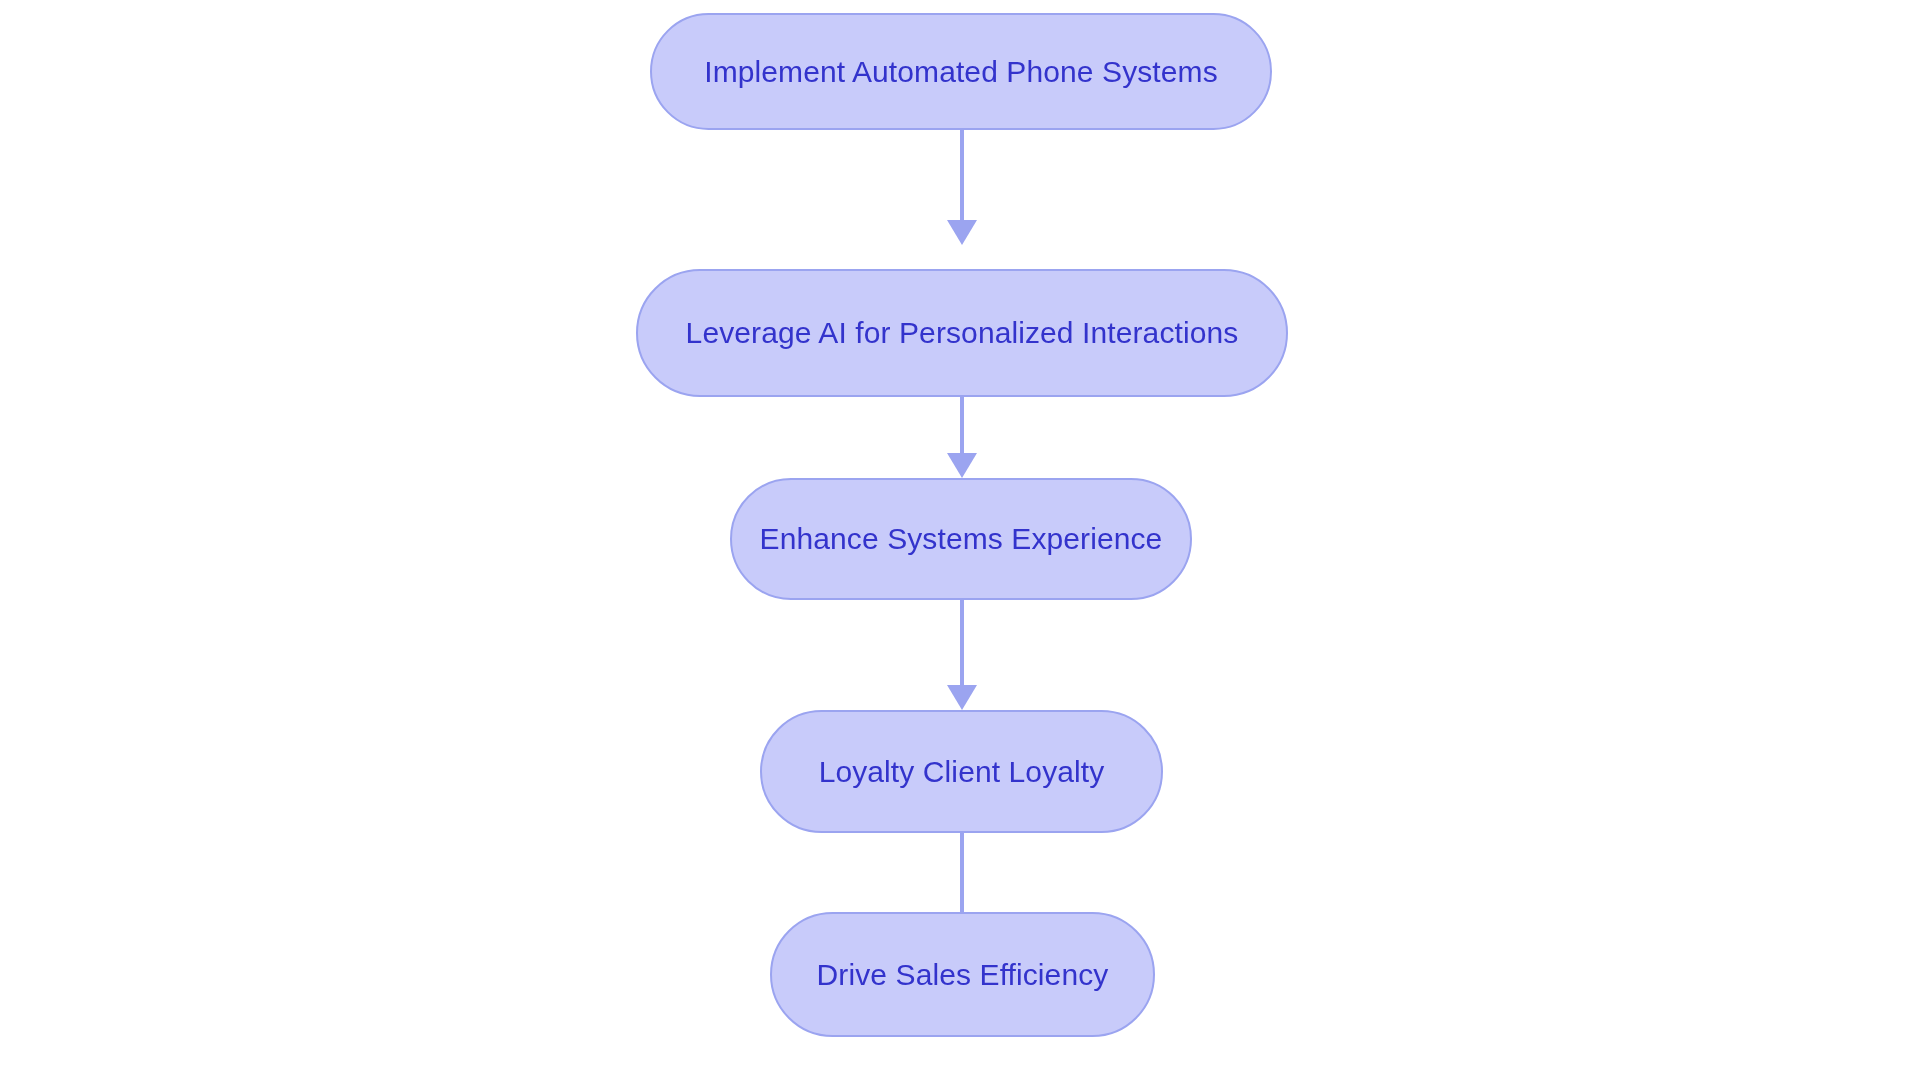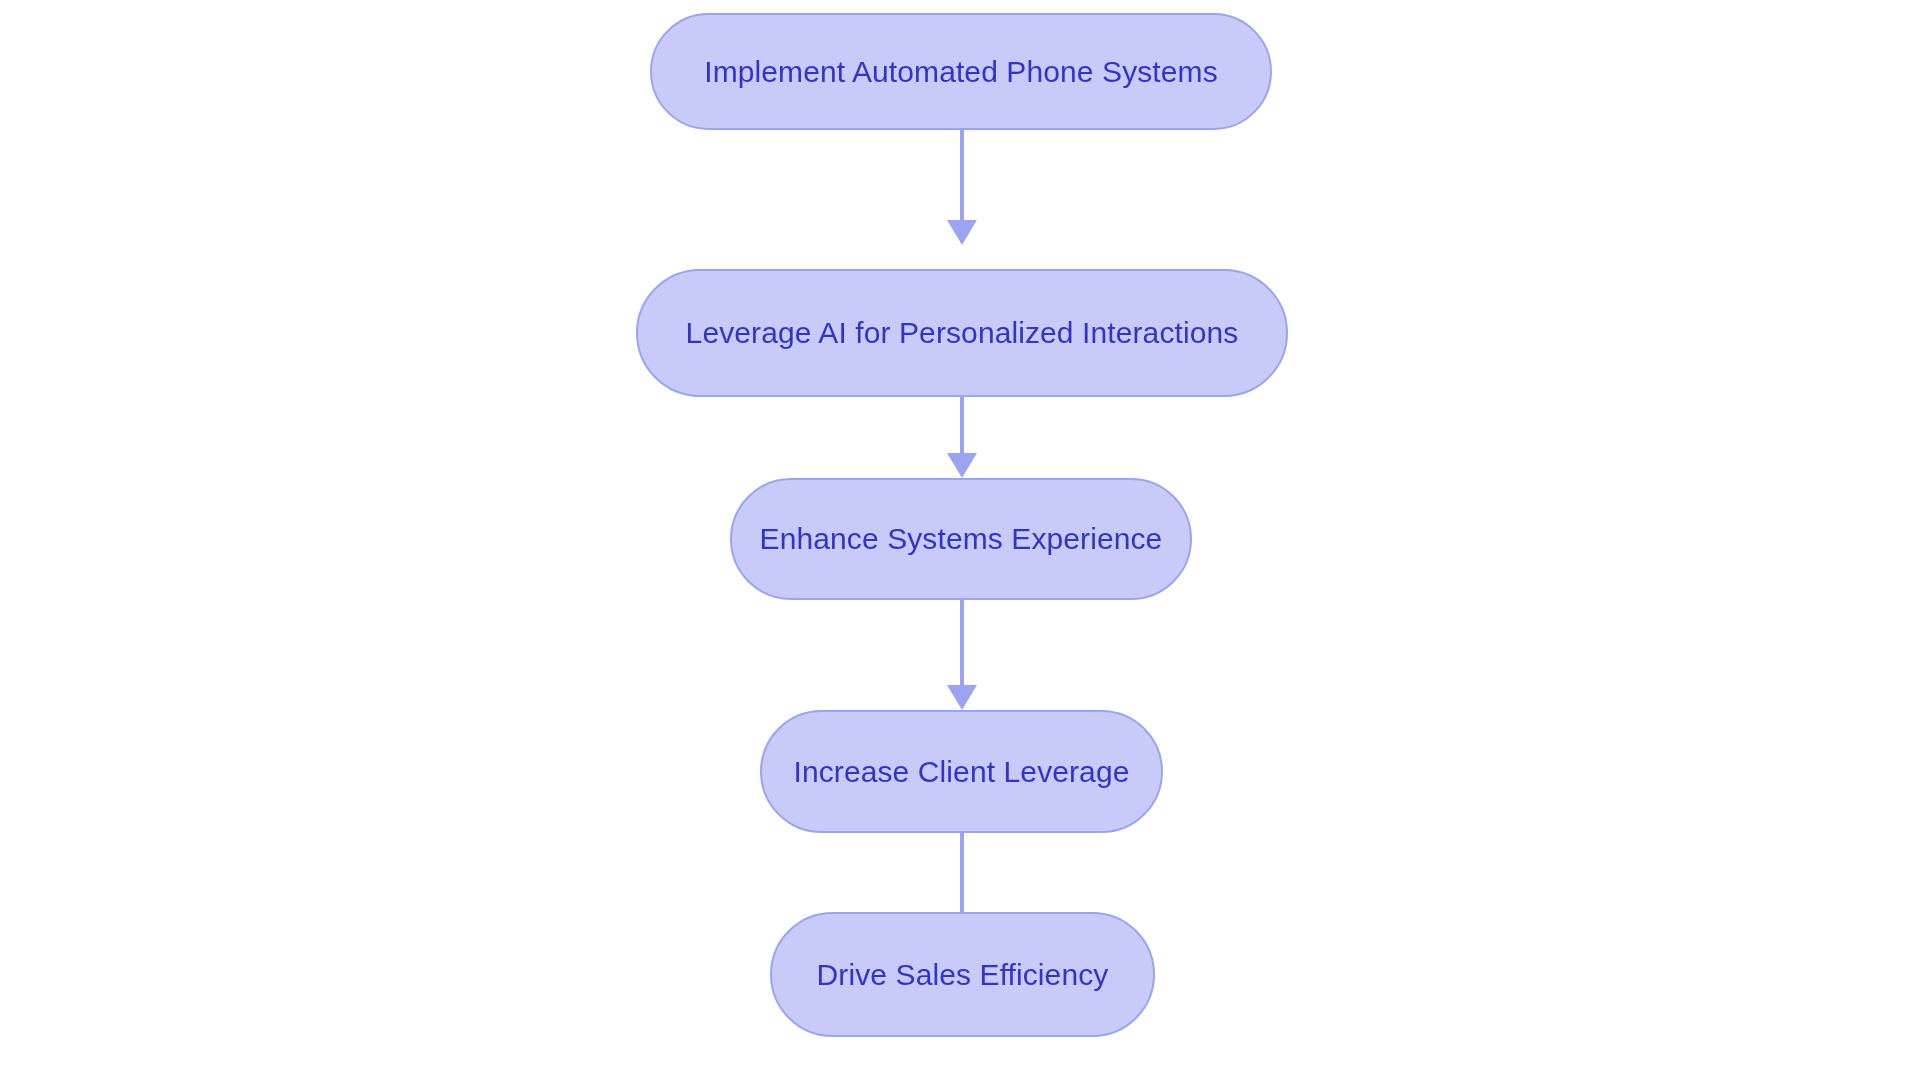--- a/index.html
+++ b/index.html
@@ -101,20 +101,20 @@
 
   <div class="node node-2">
     <span class="node-label">Leverage AI for Personalized Interactions</span>
   </div>
 
   <div class="node node-3">
     <span class="node-label">Enhance Systems Experience</span>
   </div>
 
   <div class="node node-4">
-    <span class="node-label">Increase Client Leverage</span>
+    <span class="node-label">Loyalty Client Loyalty</span>
   </div>
 
   <div class="node node-5">
     <span class="node-label">Drive Sales Efficiency</span>
   </div>
 
 </div>
 
 </body></html>

